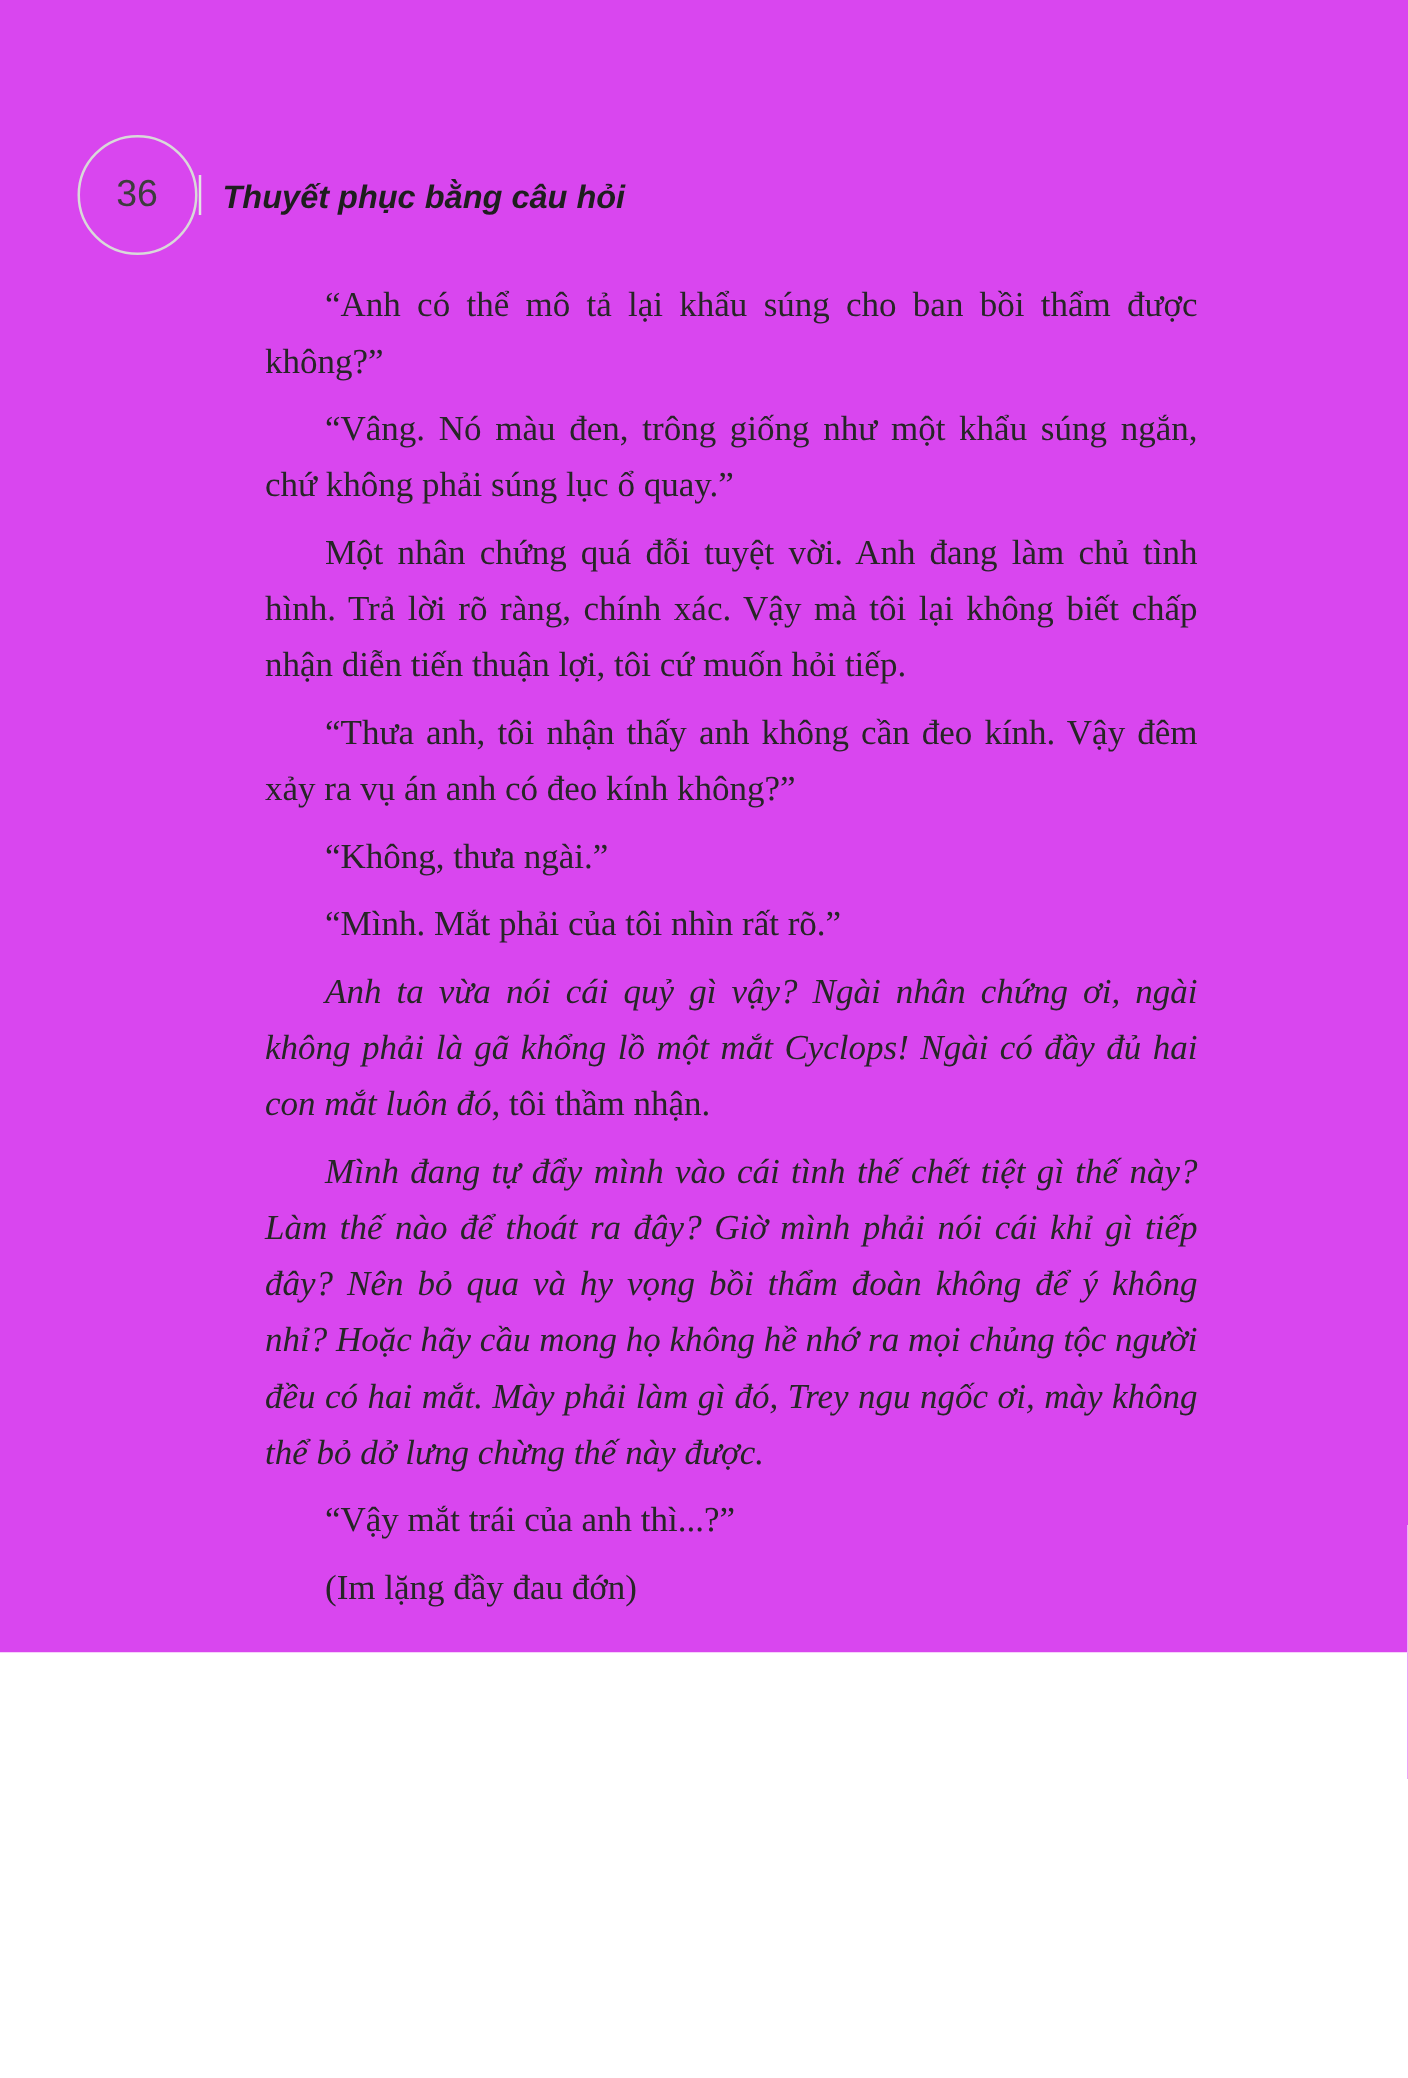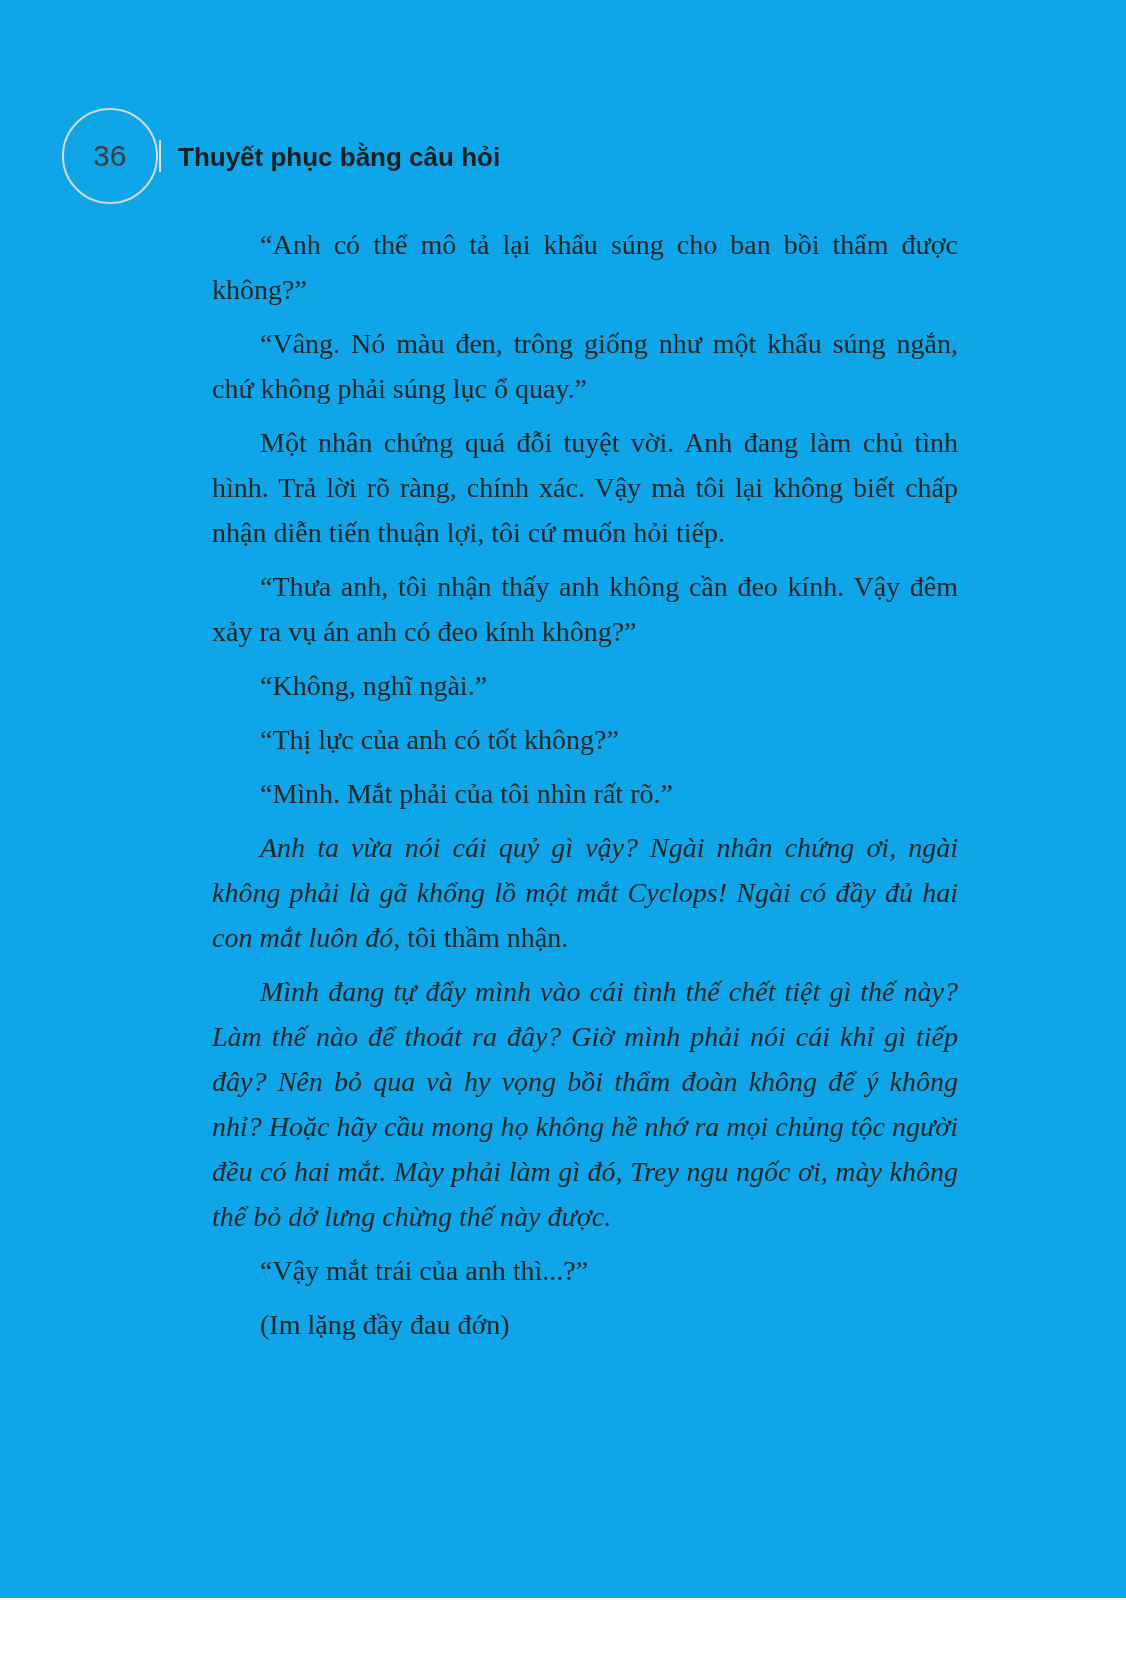--- a/index.html
+++ b/index.html
@@ -3,22 +3,22 @@
 <meta charset="utf-8">
 <style>
   html, body {
     margin: 0;
     padding: 0;
     background: #ffffff;
   }
   .page {
     position: relative;
     width: 1126px;
-    height: 1598px;
-    background: #0ea5e9;
+    height: 1322px;
+    background: #d946ef;
     overflow: hidden;
     font-family: "Liberation Serif", serif;
     color: #262626;
   }
   .header {
     position: absolute;
     top: 0;
     left: 0;
     right: 0;
     height: 210px;
@@ -48,20 +48,21 @@
     top: 140px;
     width: 2px;
     height: 32px;
     background: #e3e3e3;
   }
   .page-title {
     position: absolute;
     left: 178px;
     top: 141px;
     font-family: "Liberation Sans", sans-serif;
+    font-style: italic;
     font-weight: bold;
     font-size: 26px;
     line-height: 32px;
     color: #1e1e1e;
   }
   .content {
     position: absolute;
     top: 222px;
     left: 170px;
     width: 746px;
@@ -86,21 +87,20 @@
     <div class="page-number-ring"></div>
     <div class="page-number">36</div>
     <div class="header-divider"></div>
     <div class="page-title">Thuyết phục bằng câu hỏi</div>
   </div>
   <div class="content">
       <p class="para"><span>“Anh có thể mô tả lại khẩu súng cho ban bồi thẩm được không?”</span></p>
       <p class="para"><span>“Vâng. Nó màu đen, trông giống như một khẩu súng ngắn, chứ không phải súng lục ổ quay.”</span></p>
       <p class="para"><span>Một nhân chứng quá đỗi tuyệt vời. Anh đang làm chủ tình hình. Trả lời rõ ràng, chính xác. Vậy mà tôi lại không biết chấp nhận diễn tiến thuận lợi, tôi cứ muốn hỏi tiếp.</span></p>
       <p class="para"><span>“Thưa anh, tôi nhận thấy anh không cần đeo kính. Vậy đêm xảy ra vụ án anh có đeo kính không?”</span></p>
-      <p class="para"><span>“Không, nghĩ ngài.”</span></p>
-      <p class="para"><span>“Thị lực của anh có tốt không?”</span></p>
+      <p class="para"><span>“Không, thưa ngài.”</span></p>
       <p class="para"><span>“Mình. Mắt phải của tôi nhìn rất rõ.”</span></p>
       <p class="para"><span class="italic">Anh ta vừa nói cái quỷ gì vậy? Ngài nhân chứng ơi, ngài không phải là gã khổng lồ một mắt Cyclops! Ngài có đầy đủ hai con mắt luôn đó</span><span>, tôi thầm nhận.</span></p>
       <p class="para"><span class="italic">Mình đang tự đẩy mình vào cái tình thế chết tiệt gì thế này? Làm thế nào để thoát ra đây? Giờ mình phải nói cái khỉ gì tiếp đây? Nên bỏ qua và hy vọng bồi thẩm đoàn không để ý không nhỉ? Hoặc hãy cầu mong họ không hề nhớ ra mọi chủng tộc người đều có hai mắt. Mày phải làm gì đó, Trey ngu ngốc ơi, mày không thể bỏ dở lưng chừng thế này được.</span></p>
       <p class="para"><span>“Vậy mắt trái của anh thì...?”</span></p>
       <p class="para"><span>(Im lặng đầy đau đớn)</span></p>
     </div>
 </div>
 
 </body></html>

